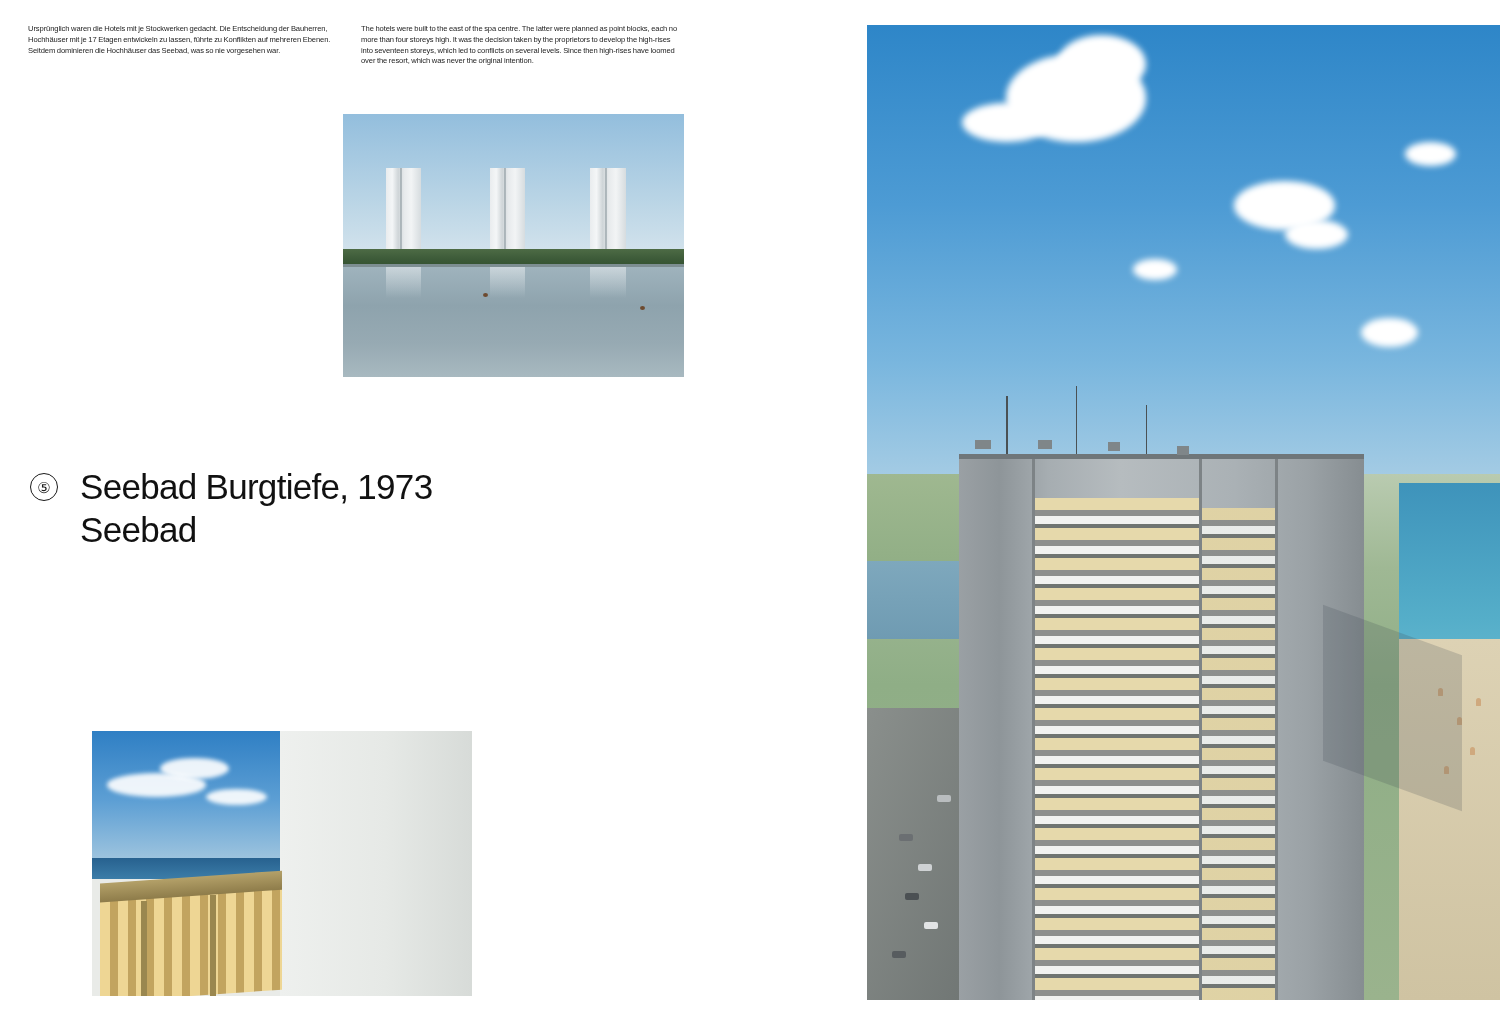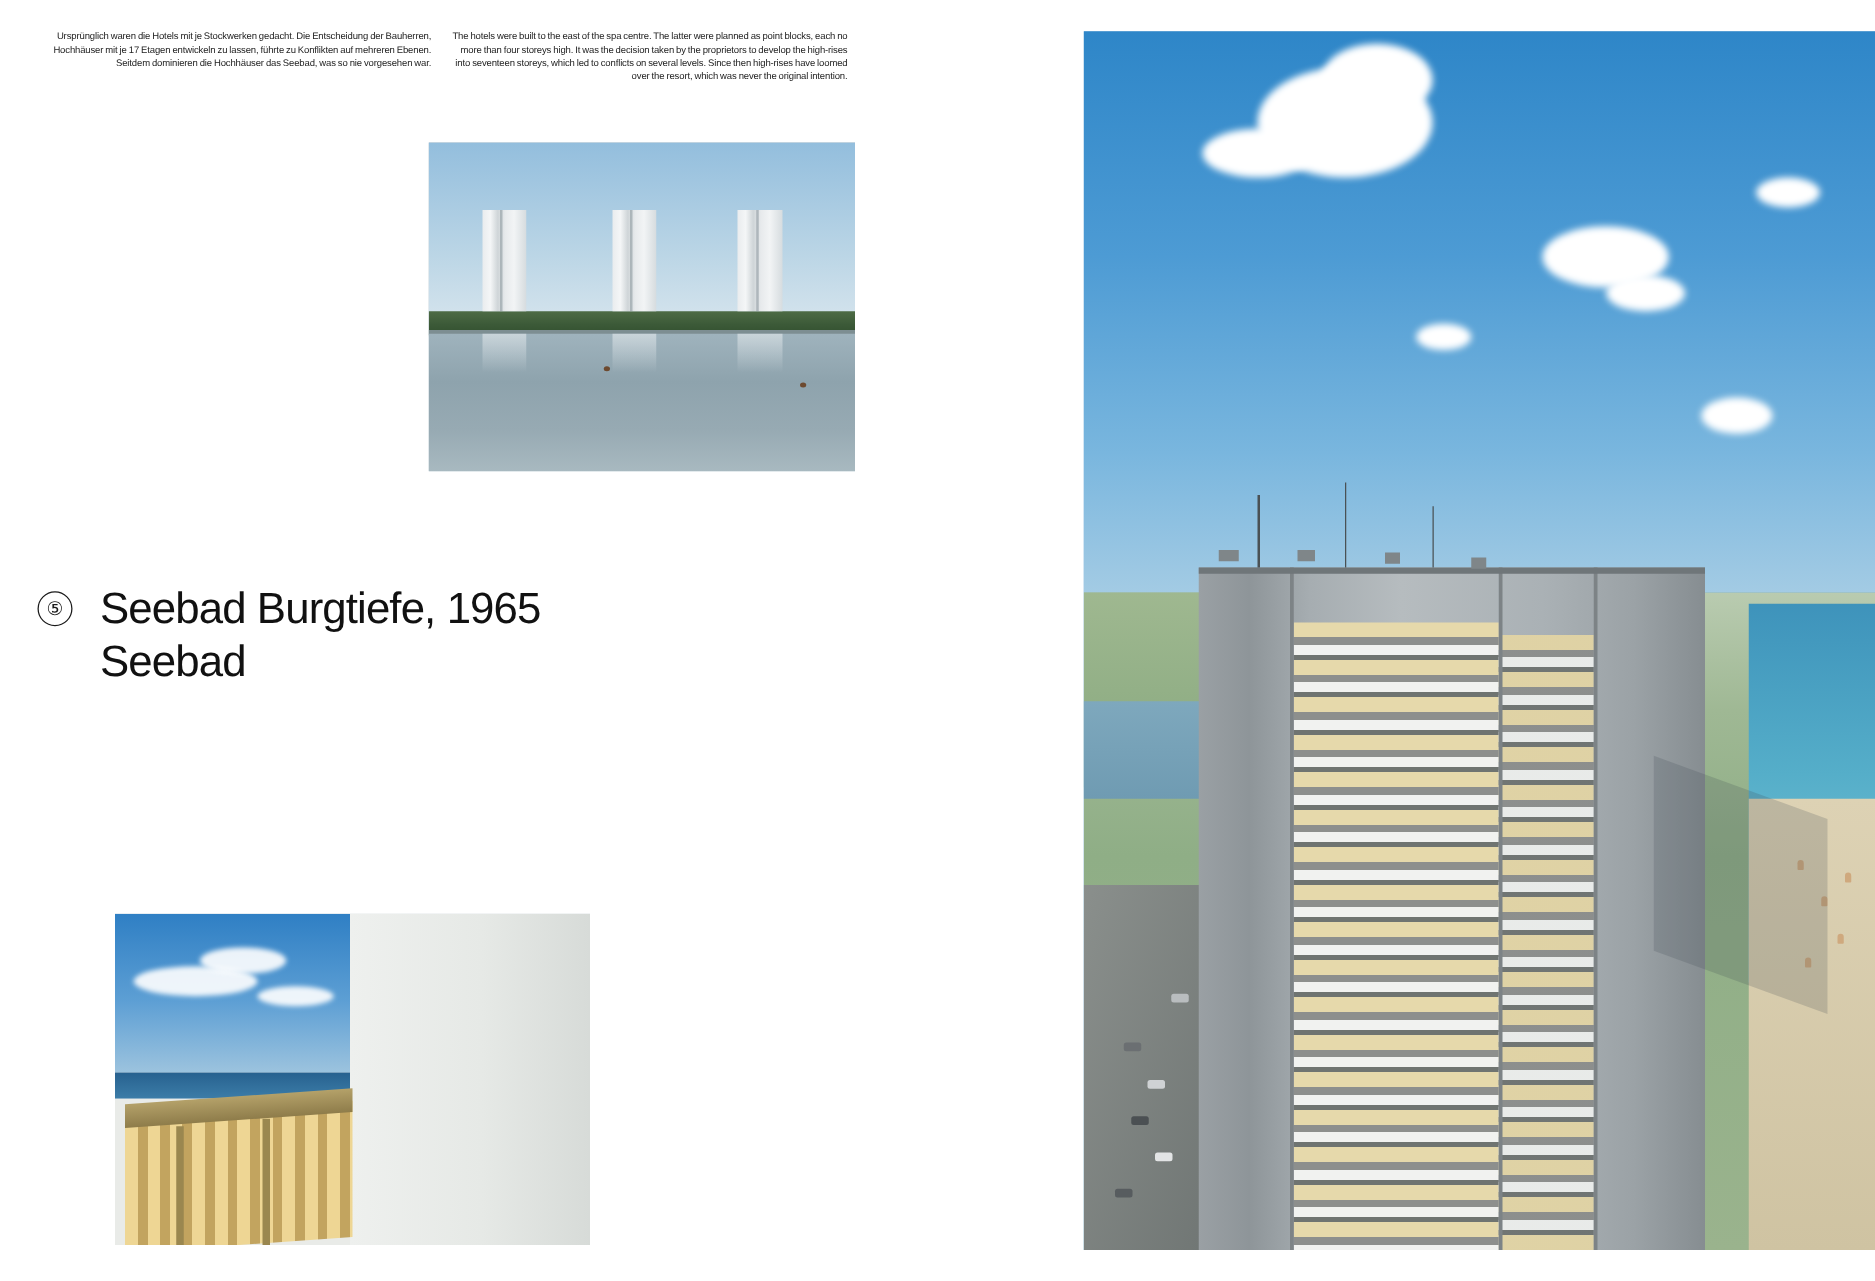--- a/index.html
+++ b/index.html
@@ -47,21 +47,21 @@
   }
   .col {
     width: 317px;
   }
   .col p {
     margin: 0;
     font-size: 7.6px;
     line-height: 1.42;
     letter-spacing: -0.1px;
     color: #232323;
-    text-align: right;
+    text-align: left;
     word-spacing: -0.4px;
   }
 
   .fig-top {
     position: absolute;
     left: 343px;
     top: 114px;
     width: 341px;
     height: 263px;
     overflow: hidden;
@@ -328,21 +328,21 @@
         <div class="refl r2"></div>
         <div class="refl r3"></div>
         <div class="buoy" style="left:41%; top:68%;"></div>
         <div class="buoy" style="left:87%; top:73%;"></div>
       </div>
     </div>
 
     <div class="caption-block">
       <div class="numcircle">⑤</div>
       <div class="title-lines">
-        <div>Seebad Burgtiefe, 1965</div>
+        <div>Seebad Burgtiefe, 1973</div>
         <div>Seebad</div>
       </div>
     </div>
 
     <div class="fig-bottom">
       <div class="f2">
         <div class="sky2"></div>
         <div class="cloud2" style="left:4%; top:16%; width:26%; height:9%;"></div>
         <div class="cloud2" style="left:18%; top:10%; width:18%; height:8%;"></div>
         <div class="cloud2" style="left:30%; top:22%; width:16%; height:6%;"></div>

